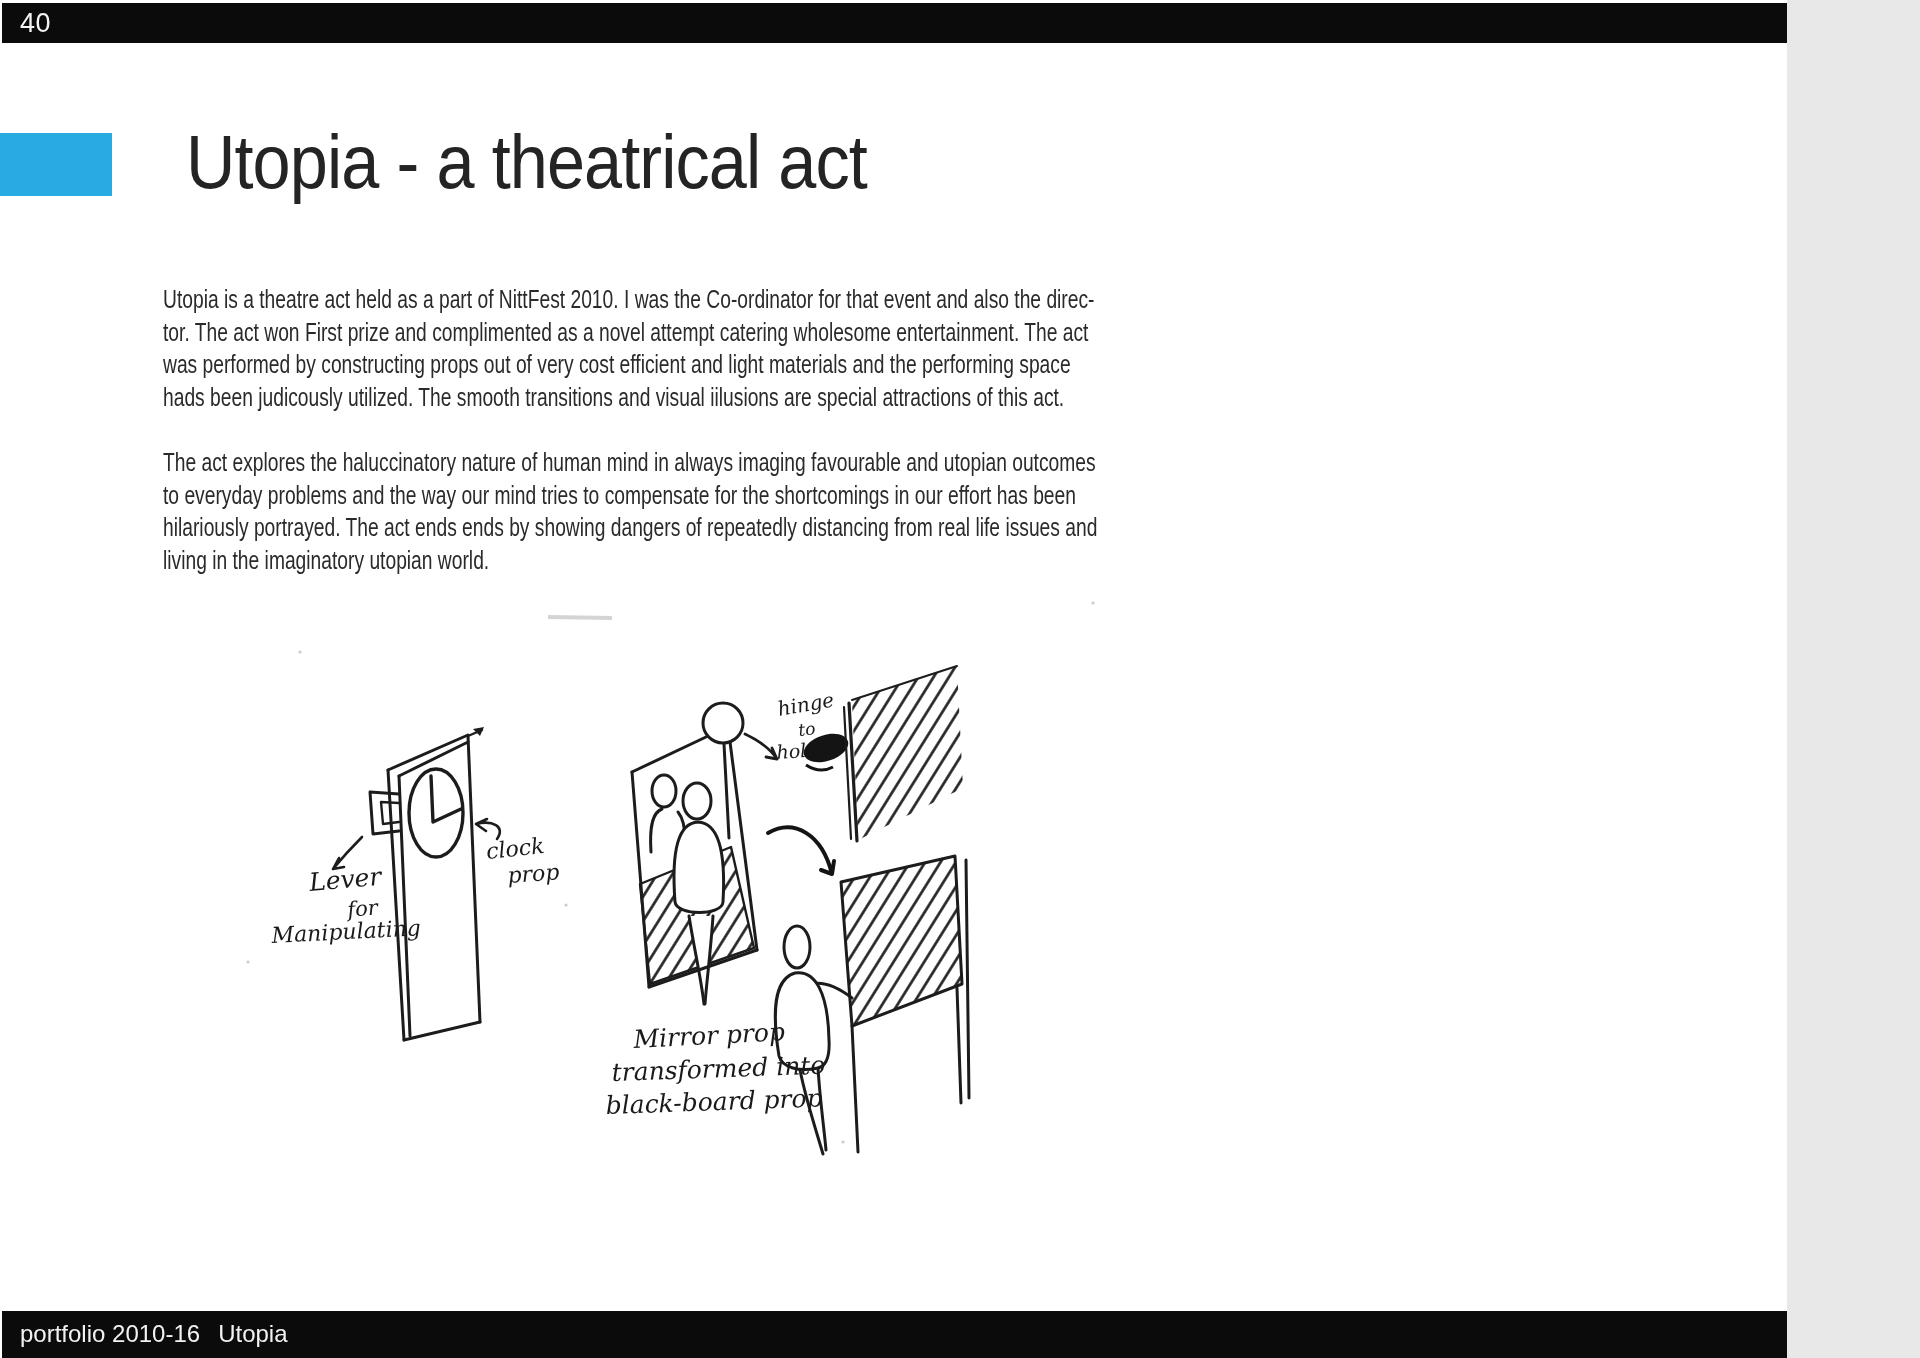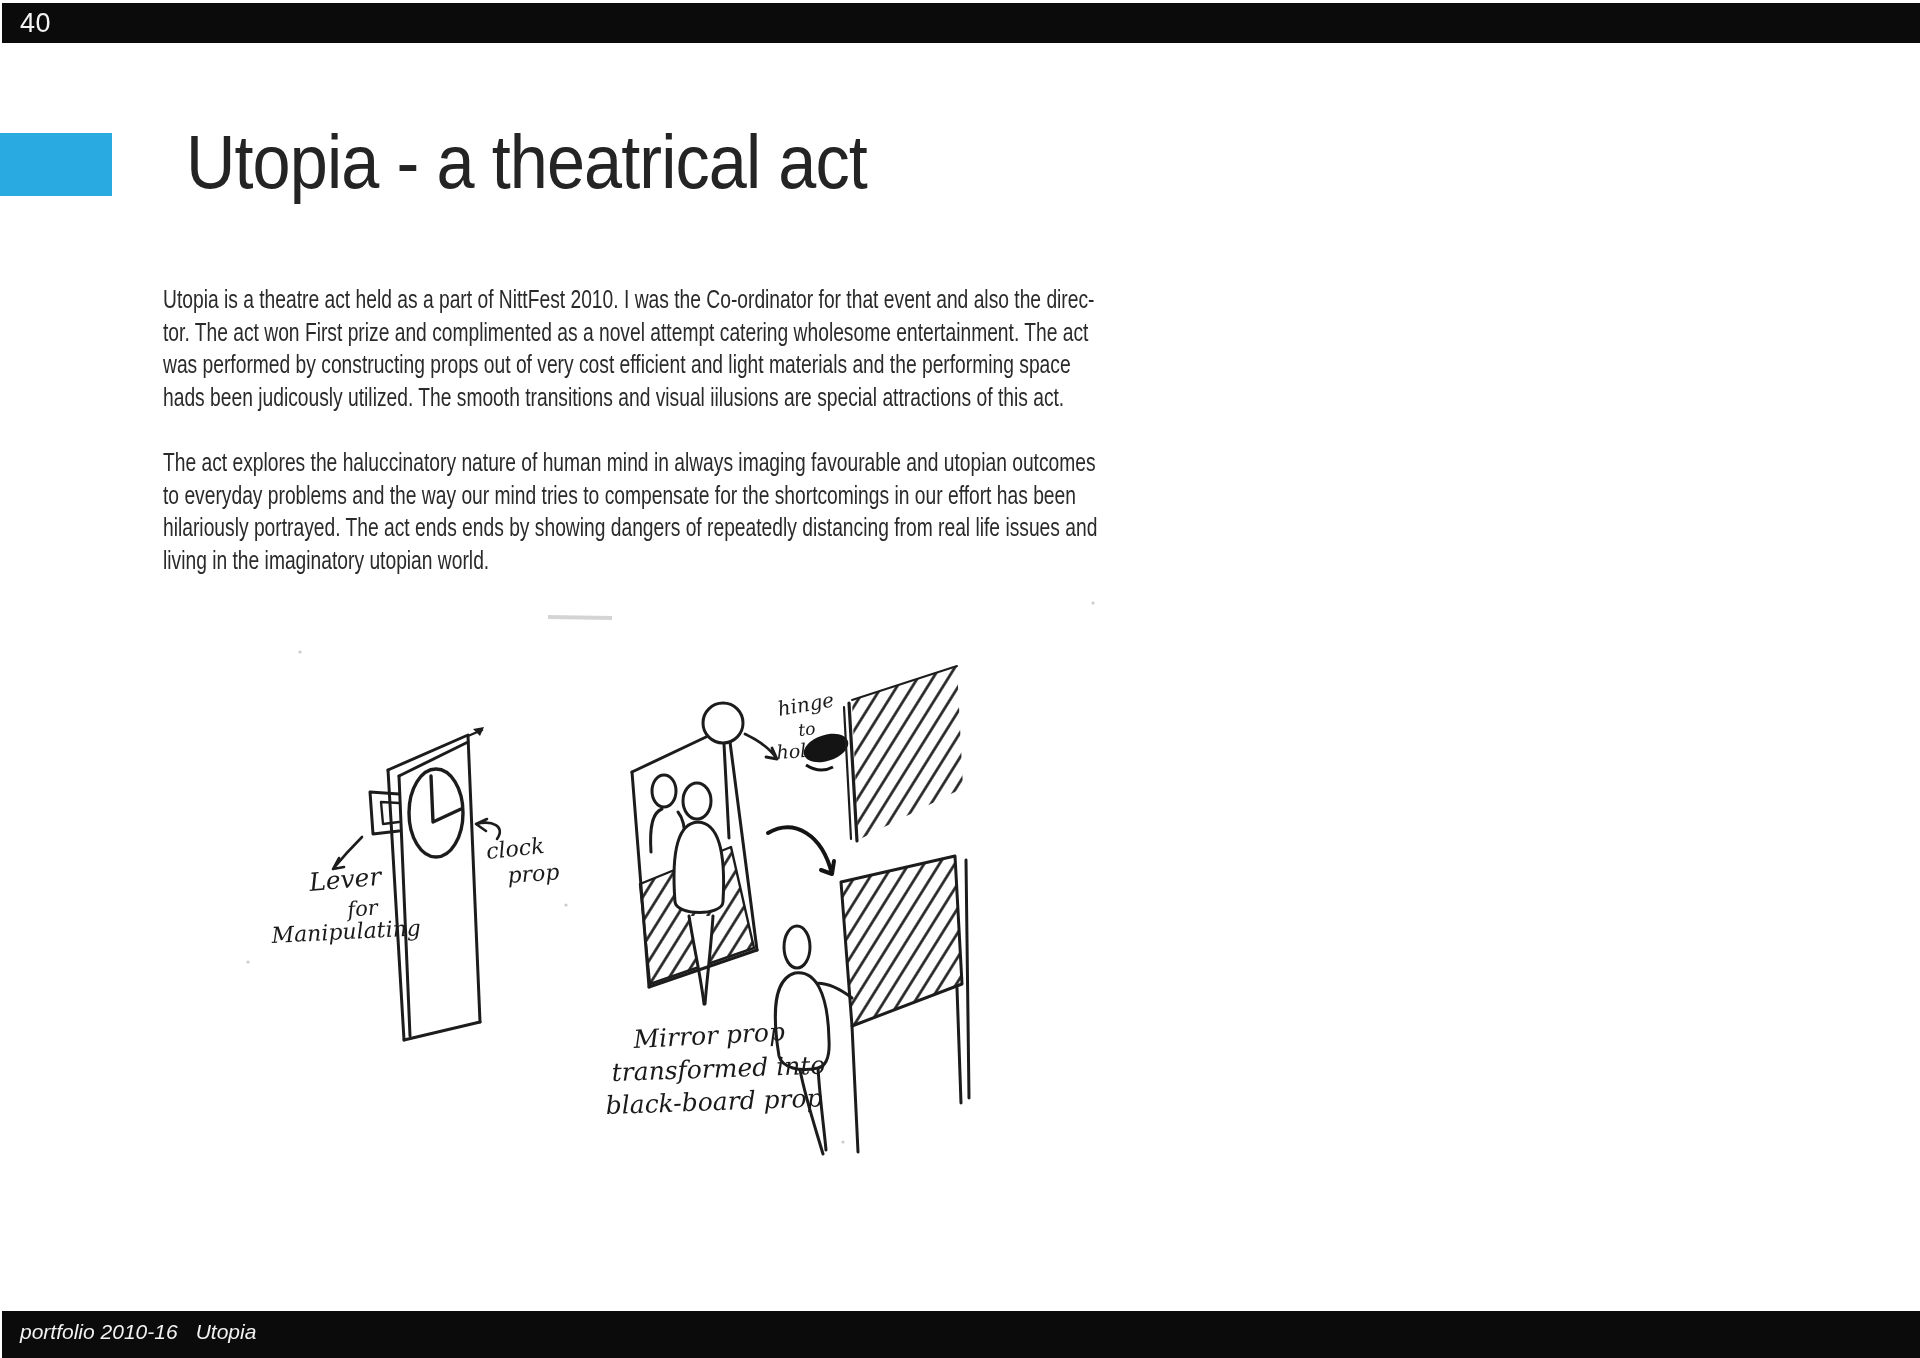--- a/index.html
+++ b/index.html
@@ -1,18 +1,18 @@
 <!DOCTYPE html>
 <html><head>
 <meta charset="utf-8">
 <style>
   html,body{margin:0;padding:0;background:#e8e8e8;}
   .page{
-    position:relative;width:1920px;height:1358px;background:#ffffff;
-    overflow:hidden;font-family:"Liberation Sans", sans-serif;
+    position:relative;width:1743px;height:1358px;background:#ffffff;
+    overflow:hidden;font-family:"Liberation Sans", sans-serif;padding-left:44px;
   }
   .top-bar{
     position:absolute;left:2px;right:0;top:3px;height:40px;background:#0b0b0b;
   }
   .page-number{
     position:absolute;left:18px;top:5px;font-size:27px;color:#f4f4f4;letter-spacing:0.5px;
   }
   .accent-block{
     position:absolute;left:0;top:133px;width:112px;height:63px;background:#29ABE2;
   }
@@ -31,21 +31,21 @@
   #para1{top:283px;}
   #para2{top:446px;}
   .sketch-svg{position:absolute;left:0;top:0;}
   .hand{
     font-family:"DejaVu Serif", serif;font-style:italic;fill:#1a1a1a;
   }
   .footer-bar{
     position:absolute;left:2px;right:0;top:1311px;height:47px;background:#0b0b0b;
   }
   .footer-text{
-    position:absolute;left:18px;top:9px;font-size:21px;color:#f2f2f2;font-style:italic;
+    position:absolute;left:18px;top:9px;font-size:24px;color:#f2f2f2;
   }
   .footer-text .sep{display:inline-block;width:18px;}
 </style>
 </head>
 <body>
 
 <div class="page">
 
   <div class="top-bar">
     <span class="page-number">40</span>

